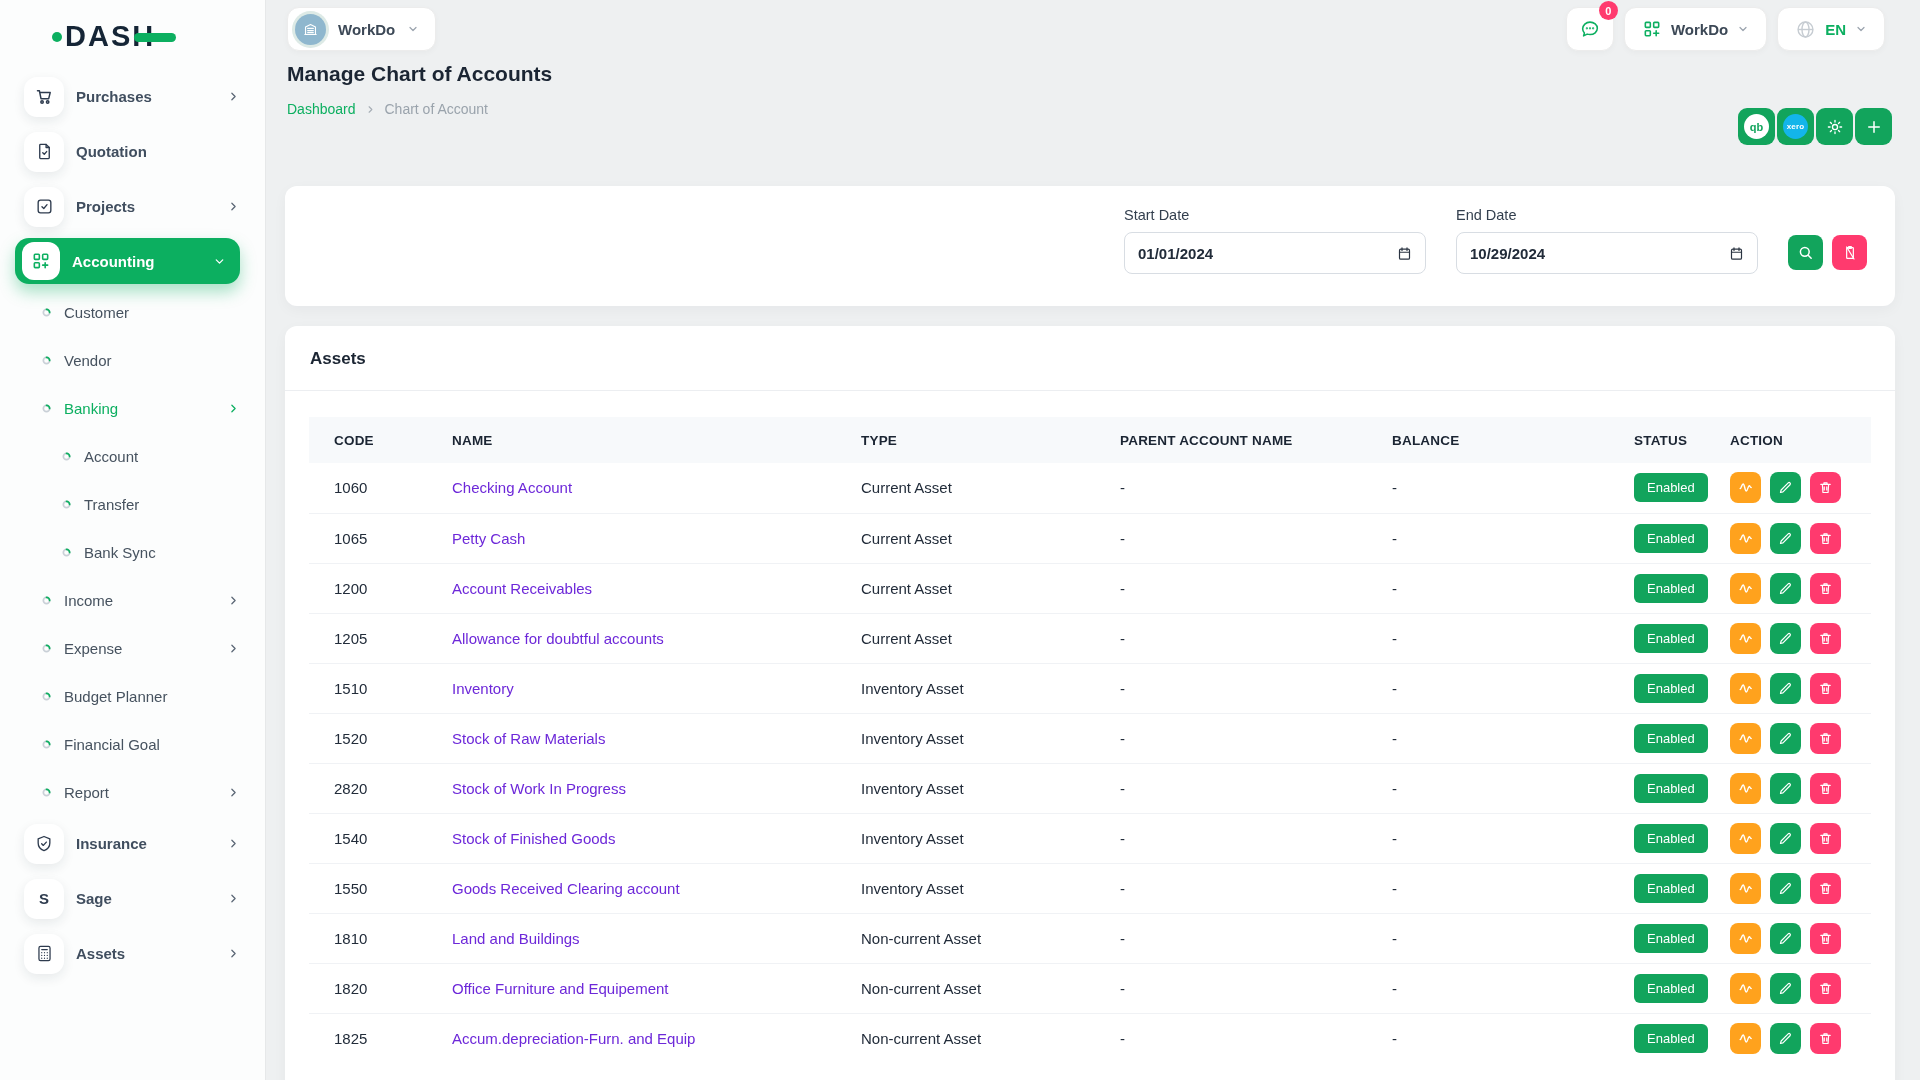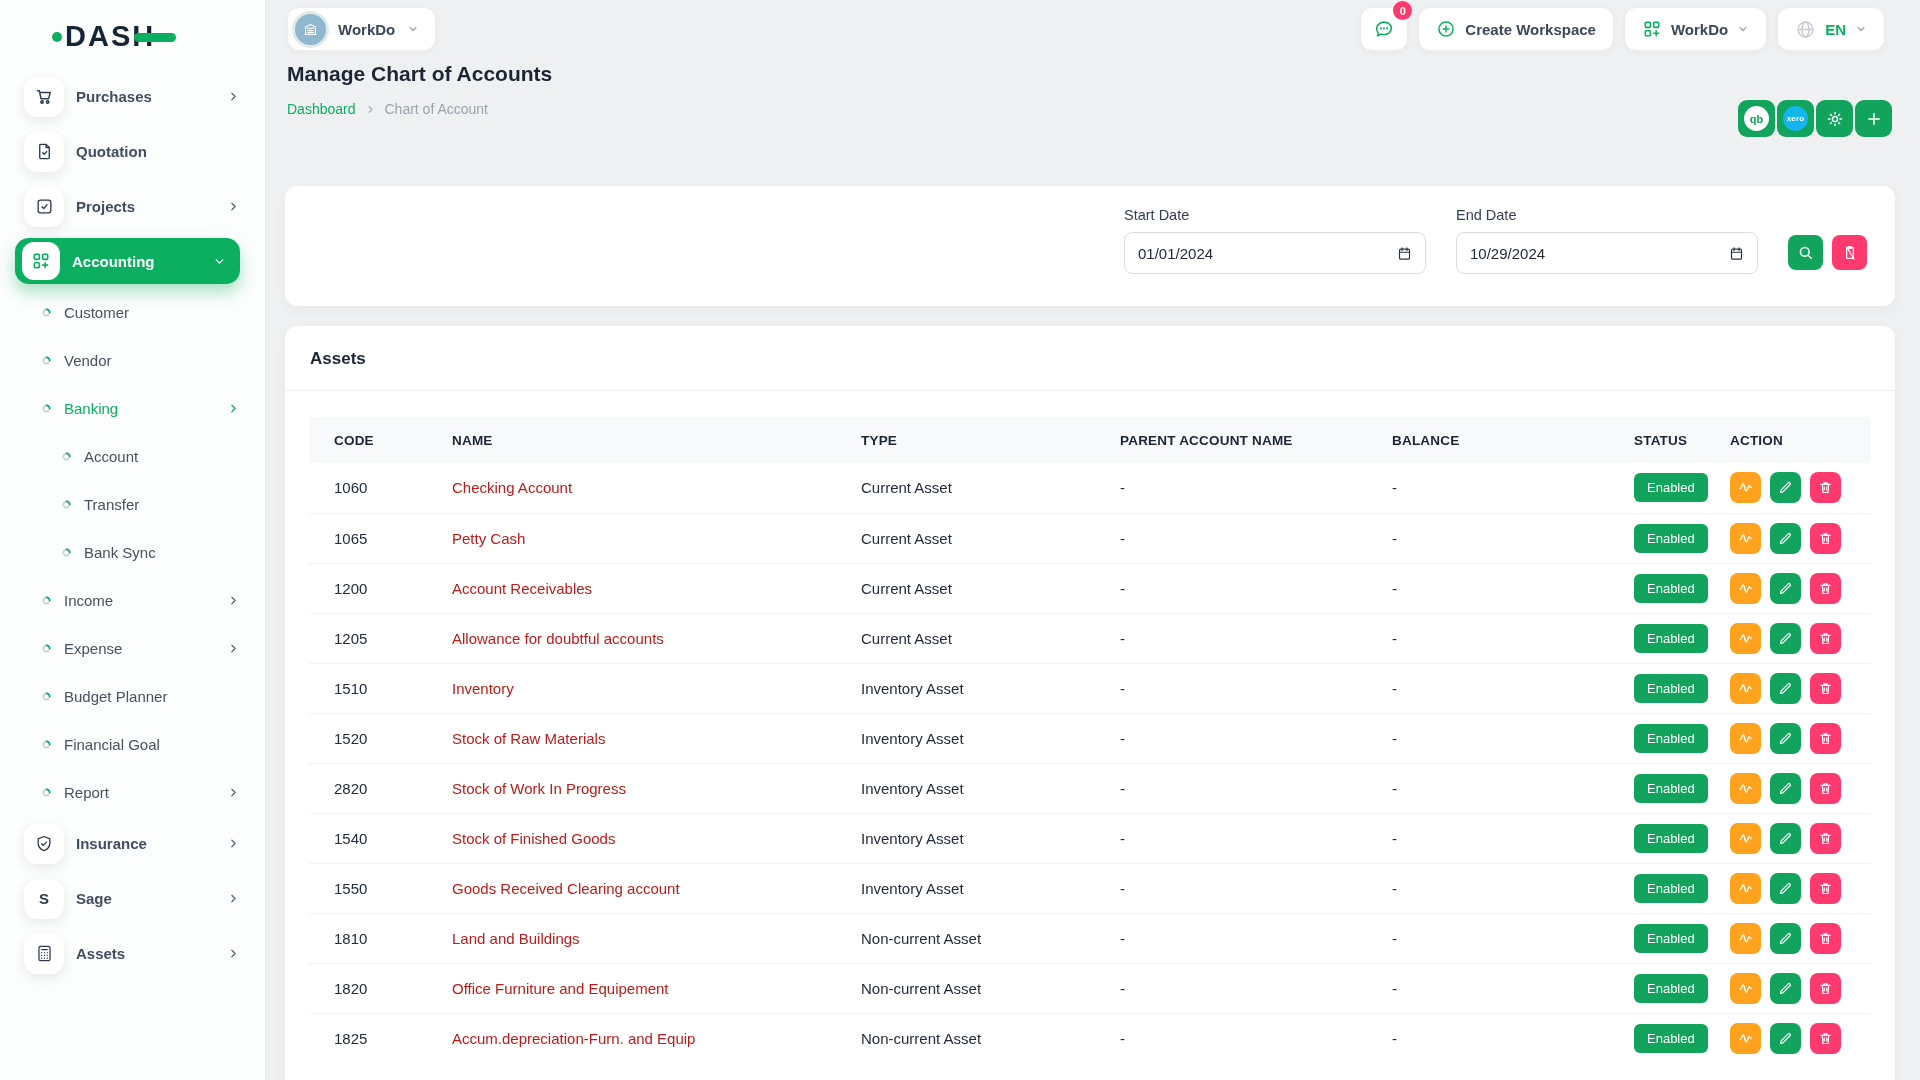--- a/index.html
+++ b/index.html
@@ -42,48 +42,48 @@
   .badge{position:absolute;top:-7px;right:-5px;min-width:19px;height:19px;border-radius:10px;background:var(--pink);color:#fff;font-size:11px;font-weight:700;display:flex;align-items:center;justify-content:center;padding:0 4px;}
   .lang-code{color:var(--green);font-weight:700;}
 
   .page-head{position:absolute;left:22px;top:62px;}
   .page-title{font-size:21px;font-weight:700;color:#1b2533;}
   .breadcrumb{display:flex;align-items:center;gap:9px;margin-top:15px;font-size:14px;}
   .breadcrumb a{color:var(--green);text-decoration:none;cursor:pointer;}
   .crumb-sep{color:#a6adb5;display:flex;}
   .crumb-current{color:#9aa3ac;}
 
-  .quick-actions{position:absolute;right:28px;top:100px;display:flex;gap:2px;}
+  .quick-actions{position:absolute;right:28px;top:108px;display:flex;gap:2px;}
   .qa-btn{width:37px;height:37px;border-radius:9px;background:#12A45C;border:none;display:flex;align-items:center;justify-content:center;cursor:pointer;}
   .qb-circle{width:25px;height:25px;border-radius:50%;background:#fff;color:#12A45C;font-size:11px;font-weight:800;display:flex;align-items:center;justify-content:center;}
   .xero-circle{width:25px;height:25px;border-radius:50%;background:var(--xero);color:#fff;font-size:8px;font-weight:700;display:flex;align-items:center;justify-content:center;letter-spacing:0.2px;}
 
   .card{position:absolute;left:20px;width:1610px;background:#fff;border-radius:12px;box-shadow:0 4px 14px rgba(20,30,50,0.04);}
   .filter-card{top:186px;height:120px;}
   .filter-row{position:absolute;right:28px;top:21px;display:flex;gap:30px;}
   .f-group{width:302px;}
   .f-label{font-size:14.5px;color:#333f4e;margin-bottom:9px;}
-  .f-input{height:42px;border:1px solid #d8dde3;border-radius:8px;display:flex;align-items:center;justify-content:space-between;padding:0 13px;font-size:15px;color:#222c3a;cursor:text;background:#fff;}
+  .f-input{height:42px;border:1px solid #d8dde3;border-radius:8px;display:flex;align-items:center;justify-content:space-between;padding:0 13px;font-size:15px;color:#222c3a;cursor:text;background:#fff;font-weight:bold;}
   .f-btns{display:flex;gap:9px;align-items:flex-start;padding-top:28px;}
   .f-btn{width:35px;height:35px;border-radius:8px;border:none;display:flex;align-items:center;justify-content:center;cursor:pointer;}
   .f-btn.search{background:#12A45C;}
   .f-btn.reset{background:var(--pink);}
 
   .assets-card{top:326px;height:780px;}
   .section-title{padding:23px 25px 21px;font-size:17px;font-weight:700;color:#1b2533;}
   .card-divider{border-top:1px solid #eceef1;}
   .table-wrap{margin:26px 24px 0;}
   table{width:100%;border-collapse:collapse;table-layout:fixed;}
   thead tr{background:#f7f9fb;height:46px;}
   th{font-size:13.5px;font-weight:700;color:#1b2533;text-align:left;letter-spacing:0.2px;}
   th:first-child, td:first-child{padding-left:25px;}
   tbody tr{height:50px;border-top:1px solid #f0f2f5;}
   tbody tr:first-child{border-top:none;}
   td{font-size:15px;color:#222c3a;}
-  .acc-link{color:#b91c1c;text-decoration:none;cursor:pointer;margin-top:34px;}
+  .acc-link{color:#6d28d9;text-decoration:none;cursor:pointer;margin-top:34px;}
   .status-badge{display:inline-block;background:#12A45C;color:#fff;font-size:13px;font-weight:500;padding:7px 13px;border-radius:6px;}
   .actions{display:flex;gap:9px;}
   .act-btn{width:31px;height:31px;border-radius:8px;border:none;display:flex;align-items:center;justify-content:center;cursor:pointer;}
   .act-btn.orange{background:var(--orange);}
   .act-btn.green{background:#12A45C;}
   .act-btn.pink{background:var(--pink);}
 </style>
 </head>
 <body>
 
@@ -334,27 +334,20 @@
 
     <div class="top-right">
       <div class="top-btn chat-btn">
         <svg width="22" height="22" viewBox="0 0 24 24" fill="none" stroke="#0CAF60" stroke-width="1.7" stroke-linecap="round" stroke-linejoin="round">
             <path d="M12 4.5c4.4 0 8 3 8 6.8s-3.6 6.8-8 6.8c-1.1 0-2.2-.2-3.1-.5L5 19.5l.9-3.1c-1.2-1.2-1.9-2.8-1.9-4.6 0-3.8 3.6-7.3 8-7.3z"></path>
             <circle cx="8.6" cy="11.3" r="0.4" fill="#0CAF60"></circle>
             <circle cx="12" cy="11.3" r="0.4" fill="#0CAF60"></circle>
             <circle cx="15.4" cy="11.3" r="0.4" fill="#0CAF60"></circle>
           </svg>
         <span class="badge">0</span>
-      </div>
-      <div class="top-btn">
-        <svg width="20" height="20" viewBox="0 0 24 24" fill="none" stroke="#0CAF60" stroke-width="1.8" stroke-linecap="round">
-            <circle cx="12" cy="12" r="8.5"></circle>
-            <path d="M12 8.5v7M8.5 12h7"></path>
-          </svg>
-        <span>Create Workspace</span>
       </div>
       <div class="top-btn">
         <svg width="20" height="20" viewBox="0 0 24 24" fill="none" stroke="#0CAF60" stroke-width="1.9" stroke-linecap="round" stroke-linejoin="round">
             <rect x="4" y="4" width="6" height="6" rx="1"></rect>
             <rect x="14" y="4" width="6" height="6" rx="1"></rect>
             <rect x="4" y="14" width="6" height="6" rx="1"></rect>
             <path d="M17 14v6M14 17h6"></path>
           </svg>
         <span>WorkDo</span>
         <svg width="12" height="12" viewBox="0 0 24 24" fill="none" stroke="#9aa3ad" stroke-width="2.4" stroke-linecap="round" stroke-linejoin="round">

